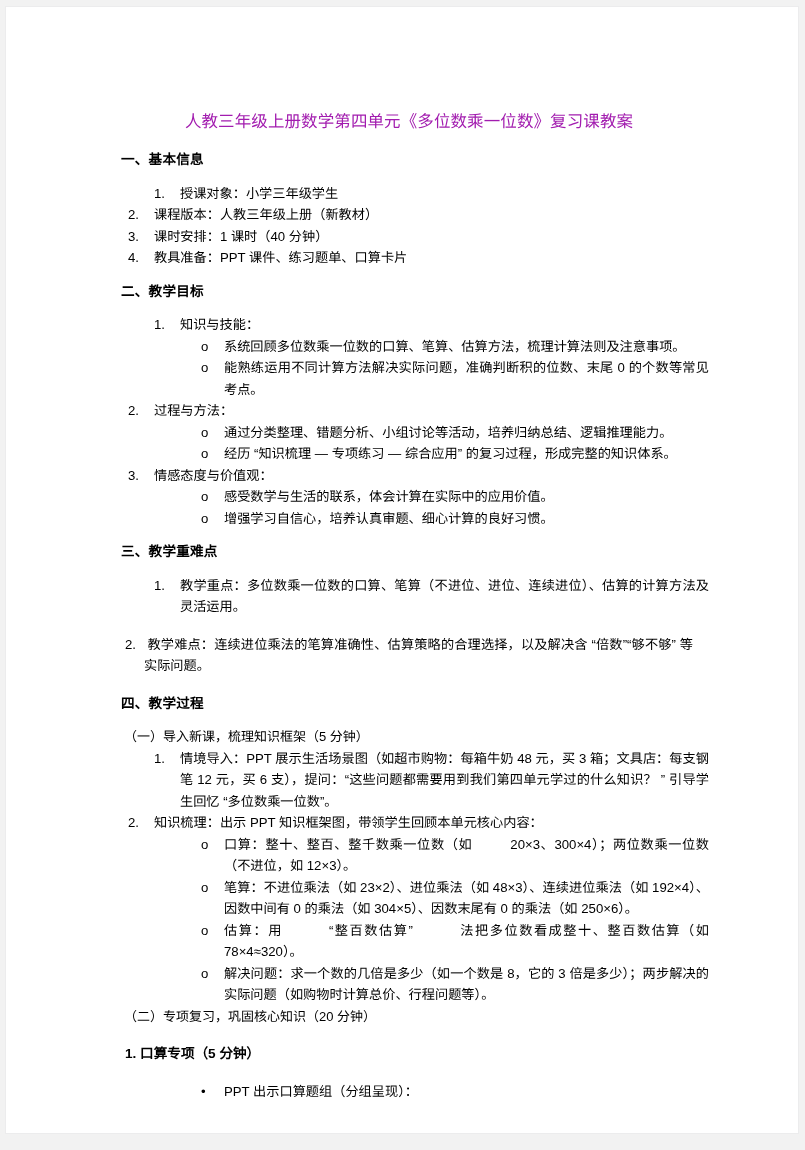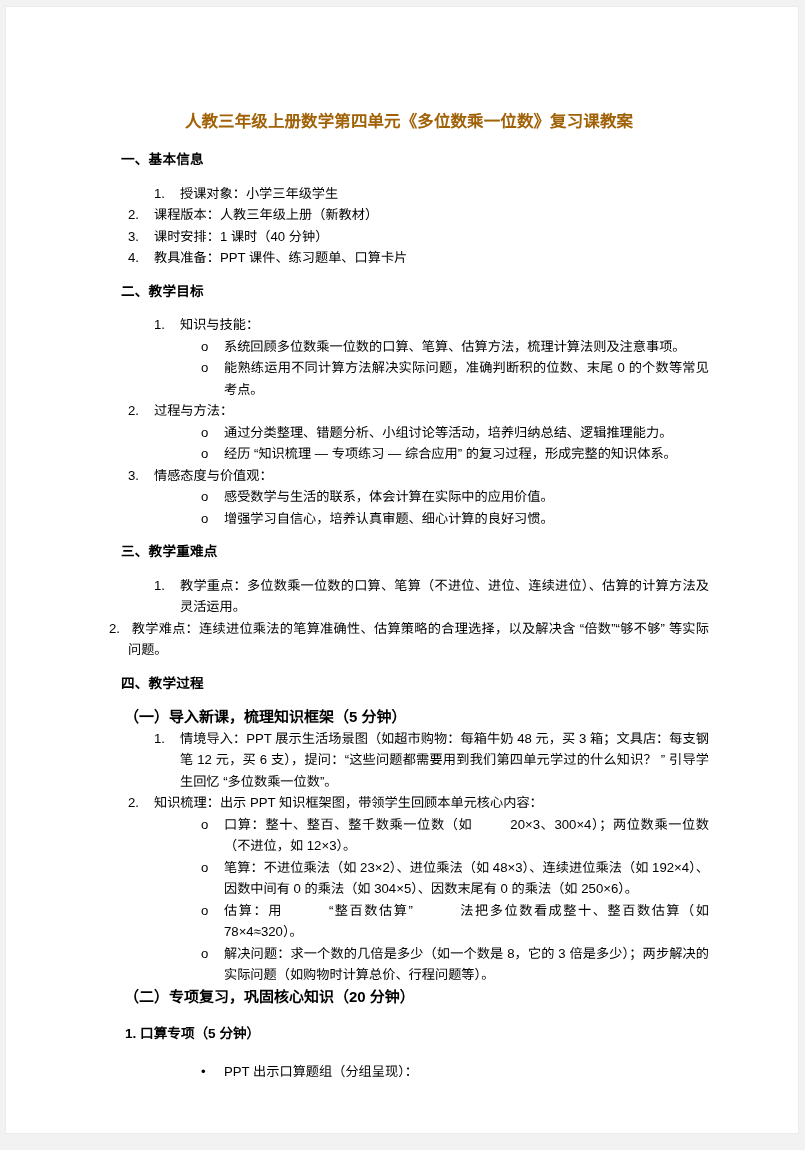--- a/index.html
+++ b/index.html
@@ -30,43 +30,43 @@
   .content {
     position: absolute;
     left: 103px;
     top: 104px;
     width: 600px;
   }
 
   
   .doc-title {
     font-size: 16.5px;
-    font-weight: bold;
-    color: #a16207;
+    font-weight: normal;
+    color: #a21caf;
     text-align: center;
     letter-spacing: 0.1px;
     margin: 0 0 17px 0;
     line-height: 1.3;
   }
 
   
   .h-section {
     font-size: 13.6px;
     font-weight: bold;
     color: #000;
     margin: 12px;
     padding: 0;
     line-height: 21.5px;
     letter-spacing: 0.2px;
   }
 
   
   .h-sub {
-    font-size: 15px;
-    font-weight: bold;
+    font-size: 13px;
+    font-weight: normal;
     color: #000;
     margin: 0;
     line-height: 21.5px;
     padding-left: 15px;
   }
   .h-sub-flat {
     font-size: 13.6px;
     font-weight: bold;
     color: #000;
     margin: 16px;
@@ -114,21 +114,21 @@
 
   
   .para-flush {
     font-size: 13.2px;
     color: #000;
     line-height: 21.5px;
     padding-left: 19px;
     text-indent: -19px;
     text-align: justify;
     text-justify: inter-ideograph;
-    margin: 0;
+    margin: 16px;
   }
   .para-flush .marker-inline { }
   .wide-gap { display: inline-block; width: 38px; }
   .wide-gap2 { display: inline-block; width: 46px; }
 </style>
 </head>
 <body>
 
 <div class="page">
   <div class="content">

